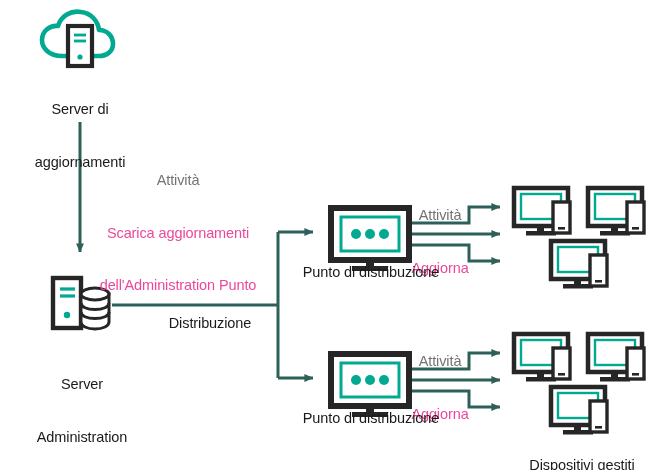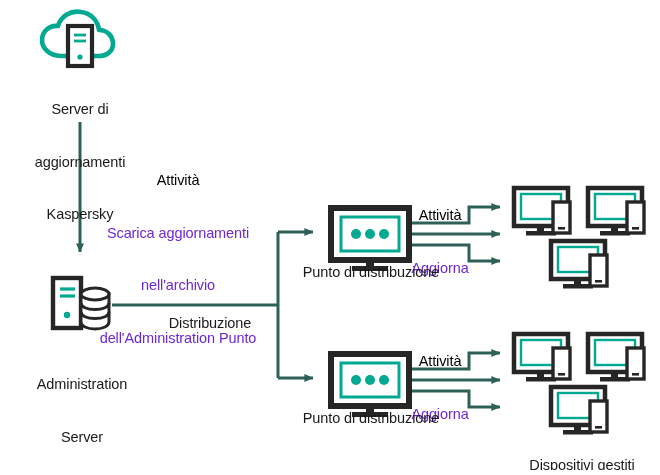--- a/index.html
+++ b/index.html
@@ -26,22 +26,22 @@
     position: absolute;
     text-align: center;
     color: #1a1a1a;
     font-size: 14.5px;
     line-height: 17.5px;
     font-family: "Liberation Sans", sans-serif;
     white-space: pre;
     letter-spacing: -0.1px;
   }
   .task-block { text-align: center; }
-  .task-block .t-head { color: #000000; }
-  .task-block .t-body { color: #6d28d9; }
+  .task-block .t-head { color: #737373; }
+  .task-block .t-body { color: #ec4899; }
 </style>
 </head>
 <body>
 
 <div id="canvas">
 
   <svg id="diagram" viewBox="0 0 660 475">
     <defs>
       <marker id="arw" markerWidth="9" markerHeight="8" refX="8.6" refY="4" orient="auto" markerUnits="userSpaceOnUse">
         <path d="M0,0 L9,4 L0,8 z" fill="#2d6059"></path>
@@ -165,33 +165,31 @@
         <rect x="563" y="430" width="30" height="4.5" fill="#262626"></rect>
         <rect x="590" y="401" width="17" height="31" fill="#ffffff" stroke="#262626" stroke-width="3.4"></rect>
         <rect x="595" y="426" width="7" height="2.6" fill="#262626"></rect>
       </g>
     </g>
   </svg>
 
   <div class="lbl" style="left:10px; top:66px; width:140px;">
     <div>Server di</div>
     <div>aggiornamenti</div>
-    <div>Kaspersky</div>
   </div>
 
   <div class="lbl task-block" style="left:88px; top:137px; width:180px;">
     <div class="t-head">Attività</div>
     <div class="t-body">Scarica aggiornamenti</div>
-    <div class="t-body">nell'archivio</div>
     <div class="t-body">dell'Administration Punto</div>
   </div>
 
   <div class="lbl" style="left:8px; top:341px; width:148px;">
+    <div>Server</div>
     <div>Administration</div>
-    <div>Server</div>
   </div>
 
   <div class="lbl" style="left:140px; top:280px; width:140px;">
     <div>Distribuzione</div>
   </div>
 
   <div class="lbl task-block" style="left:388px; top:172px; width:104px;">
     <div class="t-head">Attività</div>
     <div class="t-body">Aggiorna</div>
   </div>

